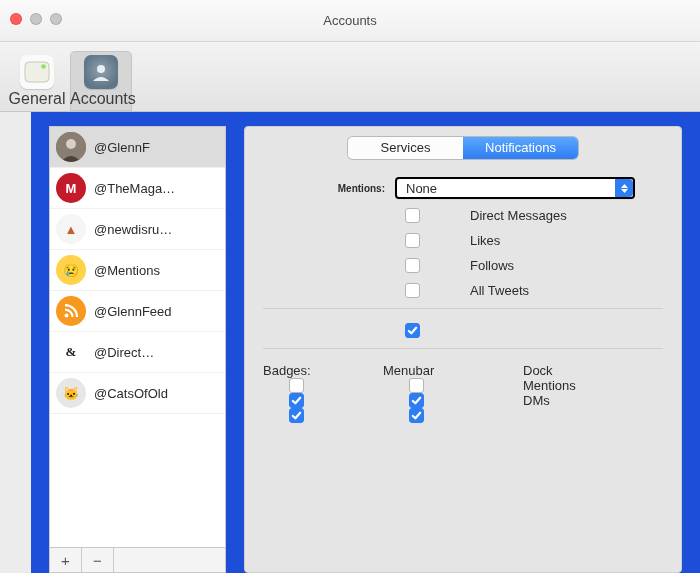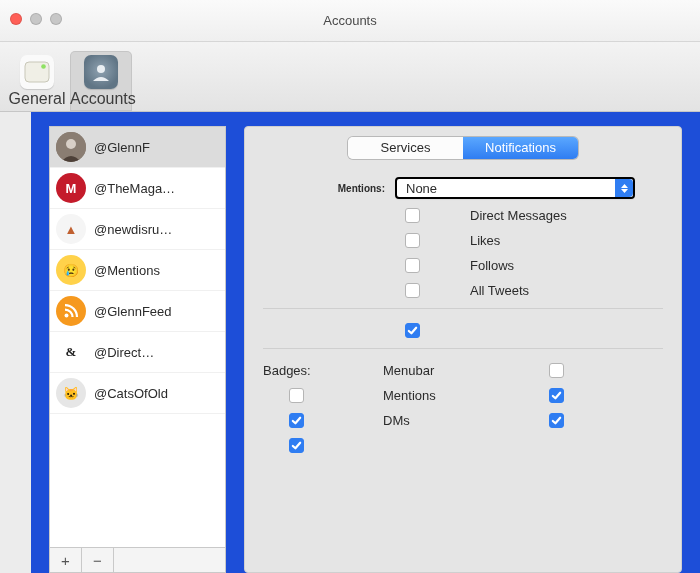--- a/index.html
+++ b/index.html
@@ -203,21 +203,20 @@
   }
   .divider {
     height: 1px;
     background: #cfcfcf;
     margin: 6px 0 14px;
   }
   
   .grid {
     display: grid;
     grid-template-columns: 120px 140px 140px;
-    row-gap: 10px;
     align-items: center;
   }
   .grid .hdr { font-size: 13px; }
   .grid .c { display: flex; justify-content: flex-start; padding-left: 26px; }
   .check-svg { width: 11px; height: 11px; display:block;}
   .check-svg polyline { fill:none; stroke:#fff; stroke-width:2.4; stroke-linecap:round; stroke-linejoin:round; }
   .arrow-svg { width:7px; height:4px; display:block;}
   .arrow-svg polygon { fill:#fff; }
 </style>
 </head>
@@ -353,20 +352,21 @@
             <polyline points="2,6.5 4.8,9 10,3"></polyline>
           </svg>
       </div>
     </div>
 
     <div class="divider"></div>
 
     <div class="grid" id="badges-grid">
       <div class="hdr">Badges:</div>
       <div class="hdr">Menubar</div>
+      <div class="hdr">Dock</div>
         <div class="c">
           <div class="checkbox"></div>
         </div>
         <div class="c">
           <div class="checkbox"></div>
         </div>
         <div class="hdr">Mentions</div>
         <div class="c">
           <div class="checkbox checked">
             <svg class="check-svg" viewBox="0 0 12 12">

